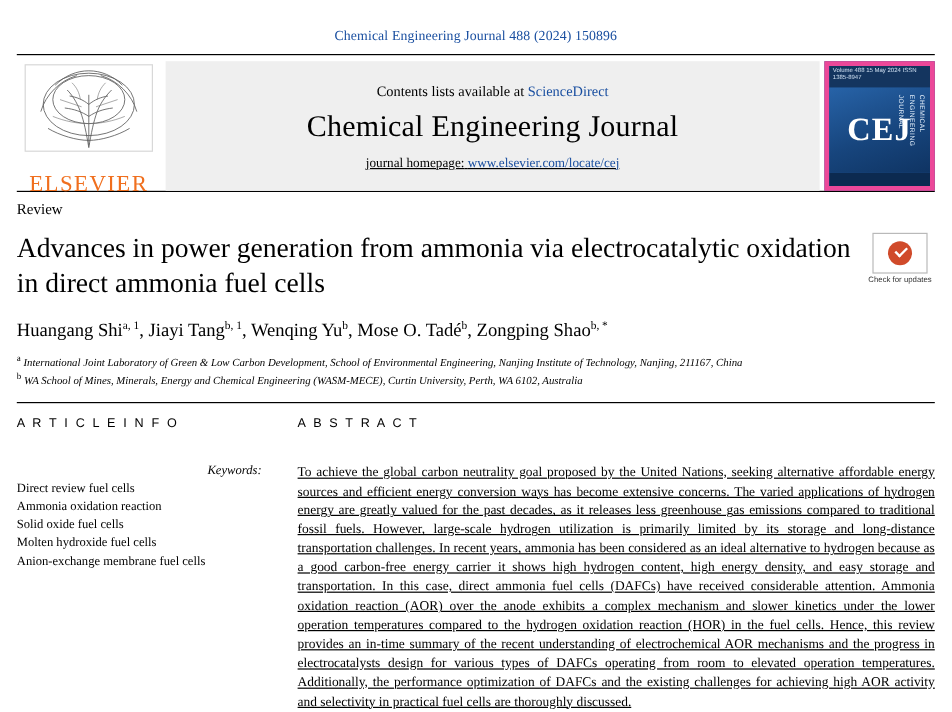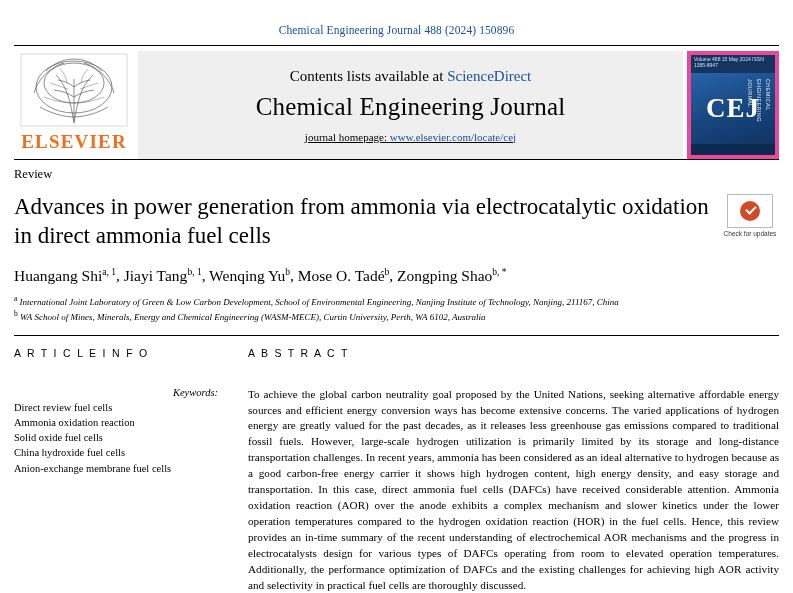--- a/index.html
+++ b/index.html
@@ -51,34 +51,34 @@
     align-items: center;
     justify-content: flex-start;
     padding-top: 2px;
   }
   .els-tree svg { display: block; }
   .els-word {
     font-family: "Liberation Serif", serif;
     font-size: 19px;
     letter-spacing: 1.2px;
     color: #f06f1e;
-    font-weight: 700;
-    margin-top: 4px;
+    font-weight: 400;
+    margin-top: 16px;
   }
   .journal-block {
     flex: 1;
     background: #efefef;
     display: flex;
     flex-direction: column;
     justify-content: center;
     align-items: center;
     margin: 0 4px;
   }
   .contents-line {
-    font-size: 15px;
+    font-size: 12px;
     margin-bottom: 8px;
   }
   .contents-line a { color: #1a4fa0; text-decoration: none; }
   .journal-title {
     font-size: 25px;
     letter-spacing: .2px;
     margin-bottom: 10px;
   }
   .homepage-line {
     font-size: 11px;
@@ -237,20 +237,21 @@
   }
   .kw-list {
     font-size: 10.5px;
     line-height: 1.45;
   }
   .abstract-text {
     font-size: 11.2px;
     line-height: 1.42;
     text-align: justify;
     hyphens: auto;
+    text-decoration: underline;
   }
 </style>
 </head>
 <body>
 
 <div class="page">
 
   <div class="running-head">Chemical Engineering Journal 488 (2024) 150896</div>
   <hr class="rule">
 
@@ -340,21 +341,21 @@
   <hr class="thin-rule">
 
   <div class="cols">
     <div class="col-left">
       <div class="col-head">A R T I C L E   I N F O</div>
       <div class="kw-title">Keywords:</div>
       <div class="kw-list">
         <div>Direct review fuel cells</div>
         <div>Ammonia oxidation reaction</div>
         <div>Solid oxide fuel cells</div>
-        <div>China hydroxide fuel cells</div>
+        <div>Molten hydroxide fuel cells</div>
         <div>Anion-exchange membrane fuel cells</div>
       </div>
     </div>
 
     <div class="col-right">
       <div class="col-head">A B S T R A C T</div>
       <div class="abstract-text">To achieve the global carbon neutrality goal proposed by the United Nations, seeking alternative affordable energy sources and efficient energy conversion ways has become extensive concerns. The varied applications of hydrogen energy are greatly valued for the past decades, as it releases less greenhouse gas emissions compared to traditional fossil fuels. However, large-scale hydrogen utilization is primarily limited by its storage and long-distance transportation challenges. In recent years, ammonia has been considered as an ideal alternative to hydrogen because as a good carbon-free energy carrier it shows high hydrogen content, high energy density, and easy storage and transportation. In this case, direct ammonia fuel cells (DAFCs) have received considerable attention. Ammonia oxidation reaction (AOR) over the anode exhibits a complex mechanism and slower kinetics under the lower operation temperatures compared to the hydrogen oxidation reaction (HOR) in the fuel cells. Hence, this review provides an in-time summary of the recent understanding of electrochemical AOR mechanisms and the progress in electrocatalysts design for various types of DAFCs operating from room to elevated operation temperatures. Additionally, the performance optimization of DAFCs and the existing challenges for achieving high AOR activity and selectivity in practical fuel cells are thoroughly discussed.</div>
     </div>
   </div>
 

